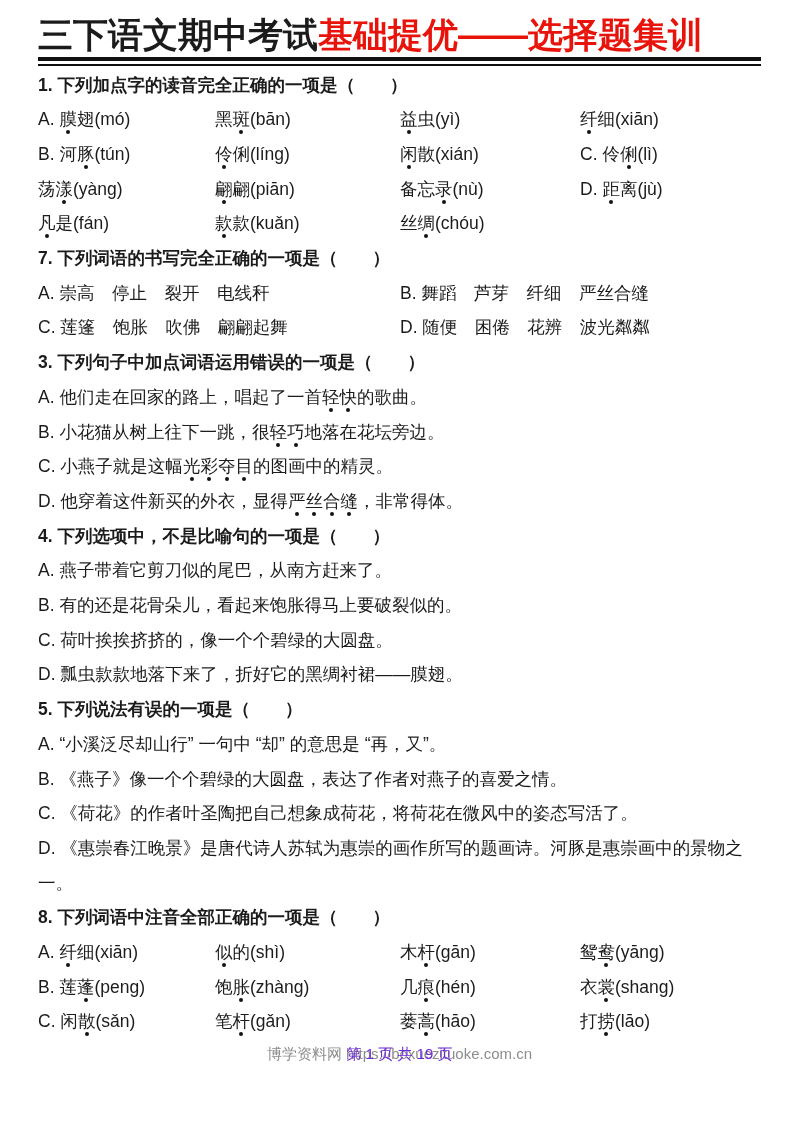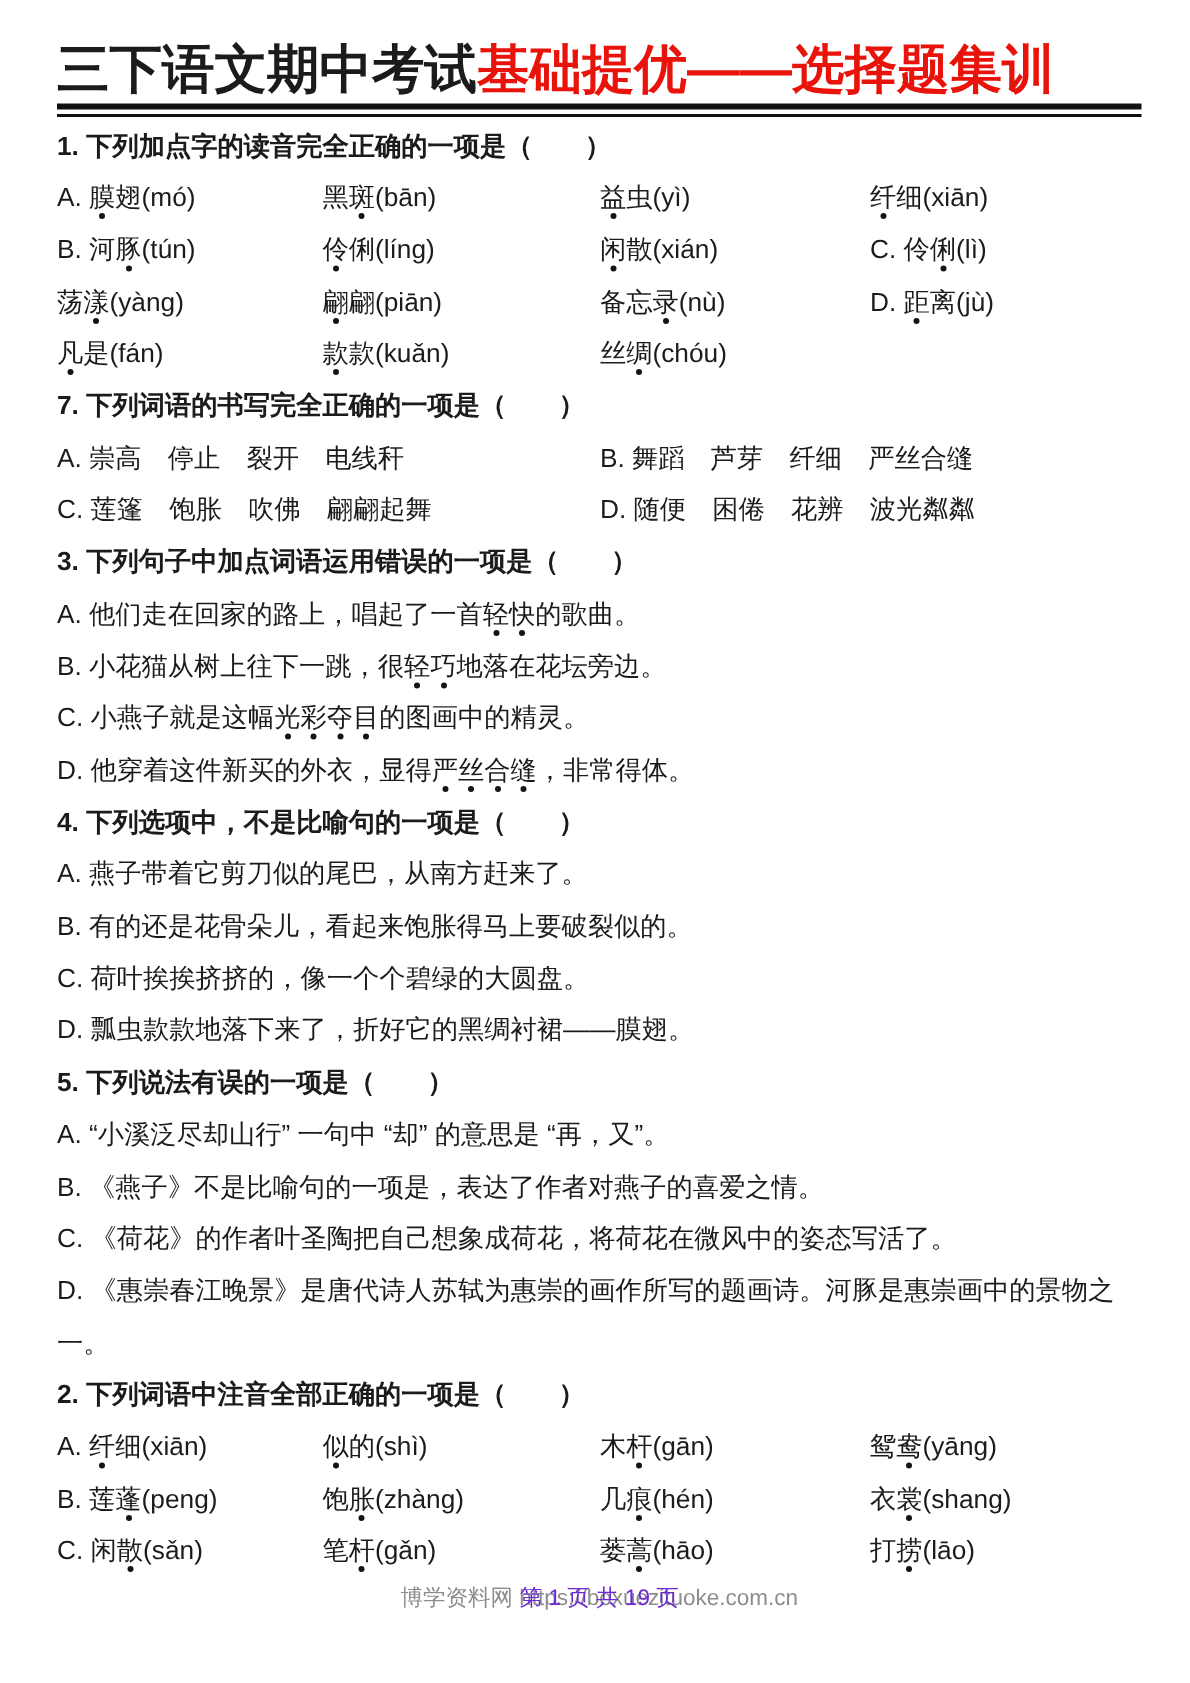--- a/index.html
+++ b/index.html
@@ -1,21 +1,21 @@
 <!DOCTYPE html>
 <html><head>
 <meta charset="utf-8">
 <style>
   html,body{margin:0;padding:0}
   body{
     width:793px;height:1122px;background:#ffffff;
     font-family:"Liberation Sans","DejaVu Sans",sans-serif;
     color:#1b1b1b;overflow:hidden;
   }
-  .page{padding:24px 32px 0 38px;box-sizing:border-box;width:793px;height:1122px;position:relative}
+  .page{padding:12px 32px 0 38px;box-sizing:border-box;width:793px;height:1122px;position:relative}
   .title{margin:0;font-size:35px;font-weight:900;white-space:nowrap;letter-spacing:0;line-height:1.3}
   .title .red{color:#e8130a}
   .rule{border-top:4px solid #101010;border-bottom:2px solid #101010;height:3px;margin-top:-1px}
   .content{margin-top:2px;font-size:17.5px;line-height:34.7px}
   .q-prompt{font-weight:bold}
   .q-options{font-weight:normal}
   .grid4{display:grid;grid-template-columns:177px 185px 180px 1fr}
   .grid2{display:grid;grid-template-columns:362px 1fr}
   .opt-line{display:block}
   .dc{position:relative}
@@ -78,27 +78,27 @@
           <div class="opt-line">A. 燕子带着它剪刀似的尾巴，从南方赶来了。</div>
           <div class="opt-line">B. 有的还是花骨朵儿，看起来饱胀得马上要破裂似的。</div>
           <div class="opt-line">C. 荷叶挨挨挤挤的，像一个个碧绿的大圆盘。</div>
           <div class="opt-line">D. 瓢虫款款地落下来了，折好它的黑绸衬裙——膜翅。</div>
         </div>
       </section>
       <section class="question">
         <div class="q-prompt">5. 下列说法有误的一项是（　　）</div>
         <div class="q-options ">
           <div class="opt-line">A. “小溪泛尽却山行” 一句中 “却” 的意思是 “再，又”。</div>
-          <div class="opt-line">B. 《燕子》不是比喻句的一项是，表达了作者对燕子的喜爱之情。</div>
+          <div class="opt-line">B. 《燕子》像一个个碧绿的大圆盘，表达了作者对燕子的喜爱之情。</div>
           <div class="opt-line">C. 《荷花》的作者叶圣陶把自己想象成荷花，将荷花在微风中的姿态写活了。</div>
           <div class="opt-line">D. 《惠崇春江晚景》是唐代诗人苏轼为惠崇的画作所写的题画诗。河豚是惠崇画中的景物之一。</div>
         </div>
       </section>
       <section class="question">
-        <div class="q-prompt">2. 下列词语中注音全部正确的一项是（　　）</div>
+        <div class="q-prompt">8. 下列词语中注音全部正确的一项是（　　）</div>
         <div class="q-options grid4">
           <div class="cell">A. <span class="dc">纤</span>细(xiān)</div>
           <div class="cell"><span class="dc">似</span>的(shì)</div>
           <div class="cell">木<span class="dc">杆</span>(gān)</div>
           <div class="cell">鸳<span class="dc">鸯</span>(yāng)</div>
           <div class="cell">B. 莲<span class="dc">蓬</span>(peng)</div>
           <div class="cell">饱<span class="dc">胀</span>(zhàng)</div>
           <div class="cell">几<span class="dc">痕</span>(hén)</div>
           <div class="cell">衣<span class="dc">裳</span>(shang)</div>
           <div class="cell">C. 闲<span class="dc">散</span>(sǎn)</div>

